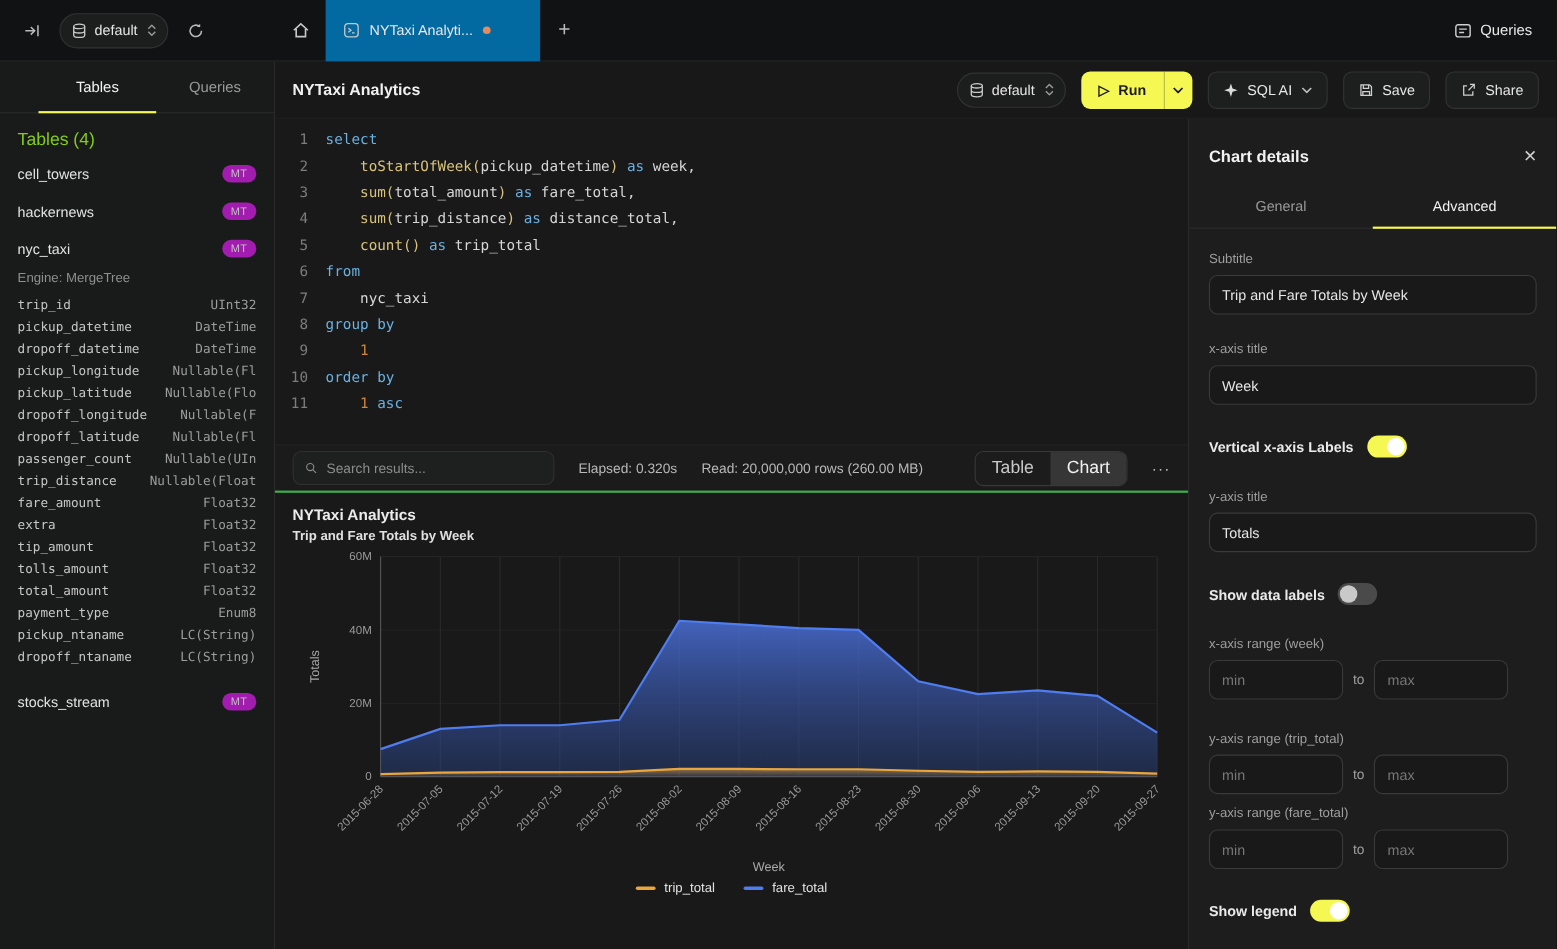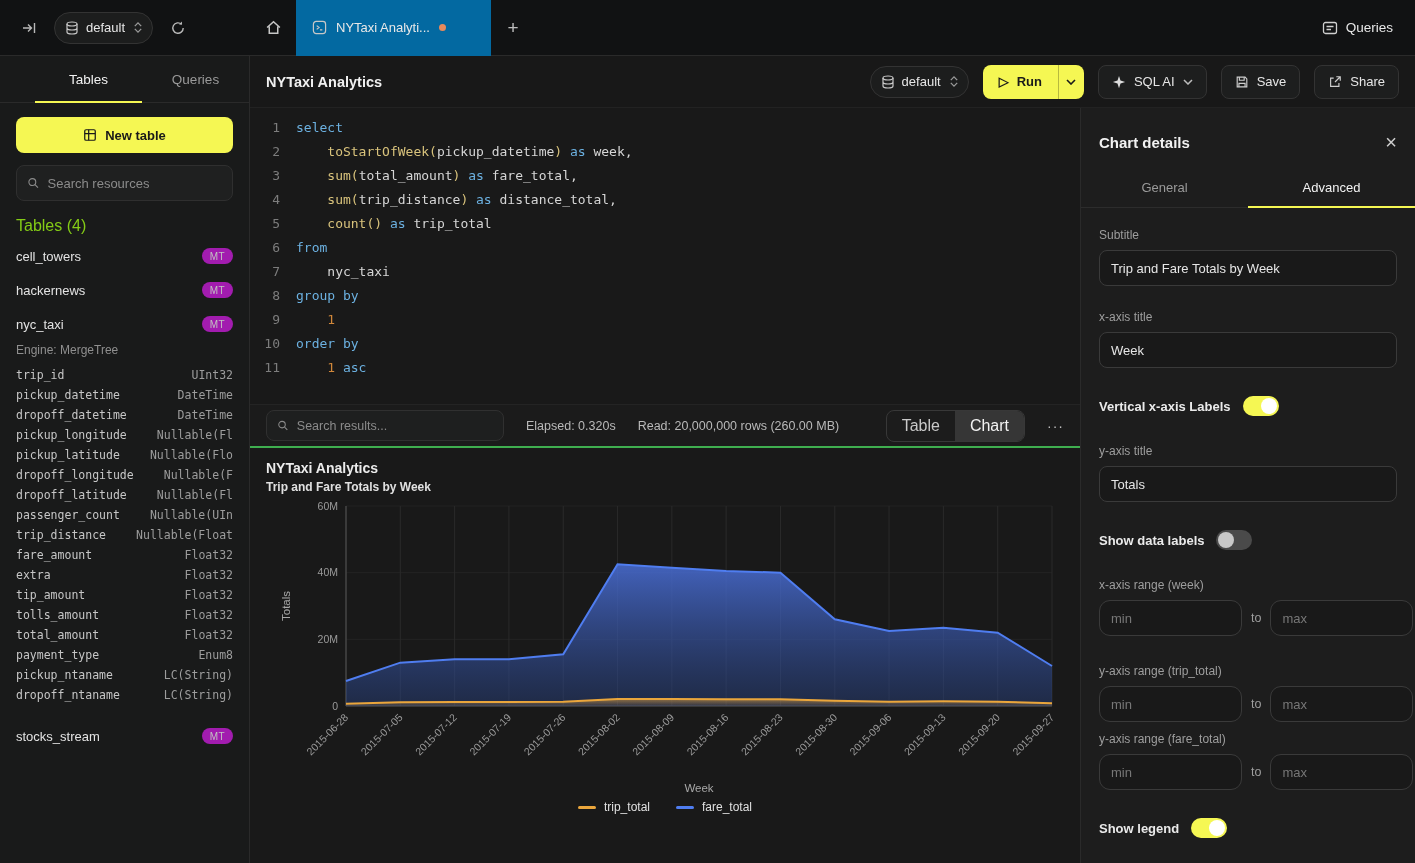--- a/index.html
+++ b/index.html
@@ -134,21 +134,21 @@
   .fgap-lg { height:28px; }
   .fgap-sm { height:10px; }
   .toggle-row { display:flex; align-items:center; gap:12px; }
   .toggle-label { font-size:13px; color:#eaeaea; font-weight:600; }
   .toggle { width:36px; height:20px; border-radius:10px; background:#4a4a4a; position:relative; cursor:pointer;
             flex:none; display:inline-block; }
   .toggle .knob { position:absolute; top:2px; left:2px; width:16px; height:16px; border-radius:50%; background:#c9c9c9; }
   .toggle.on { background:var(--accent); }
   .toggle.on .knob { left:18px; background:#ffffff; }
   .range-row { display:flex; align-items:center; gap:9px; }
-  .range-row .panel-input { width:143px;border-radius:11px; }
+  .range-row .panel-input { width:122px; }
   .to-label { color:#9e9e9e; font-size:12.5px; }
 
   svg { display:block; }
 </style>
 </head>
 <body style="--accent: #f5f753; --green: #3fae4f;">
 
 <div class="app">
 
   <header class="topbar">
@@ -203,36 +203,20 @@
           <path d="M4.5 6.5h7M4.5 9.5h4.5" fill="none" stroke="#d0d0d0" stroke-width="1.3"></path>
         </svg>
       <span>Queries</span>
     </button>
   </header>
 
   <aside class="sidebar">
     <div class="sidebar-tabs">
       <div class="sidebar-tab active">Tables</div>
       <div class="sidebar-tab">Queries</div>
-    </div>
-    <div class="sidebar-pad">
-      <button class="new-table-btn">
-        <svg width="14" height="14" viewBox="0 0 16 16">
-            <rect x="2" y="2" width="12" height="12" rx="1.5" fill="none" stroke="#191919" stroke-width="1.4"></rect>
-            <path d="M2 6.5h12M6.5 2v12" stroke="#191919" stroke-width="1.4"></path>
-          </svg>
-        <span>New table</span>
-      </button>
-      <div class="search-box">
-        <svg width="14" height="14" viewBox="0 0 16 16">
-            <circle cx="6.8" cy="6.8" r="4.4" fill="none" stroke="#8b8b8b" stroke-width="1.4"></circle>
-            <path d="M10.2 10.2L14 14" stroke="#8b8b8b" stroke-width="1.4"></path>
-          </svg>
-        <input placeholder="Search resources" style="">
-      </div>
     </div>
     <div class="section-label">Tables (4)</div>
     <div class="tables-list" id="tables-list">
         <div class="table-row">
           <span class="table-name">cell_towers</span>
           <span class="badge">MT</span>
         </div>
         <div class="table-row">
           <span class="table-name">hackernews</span>
           <span class="badge">MT</span>

